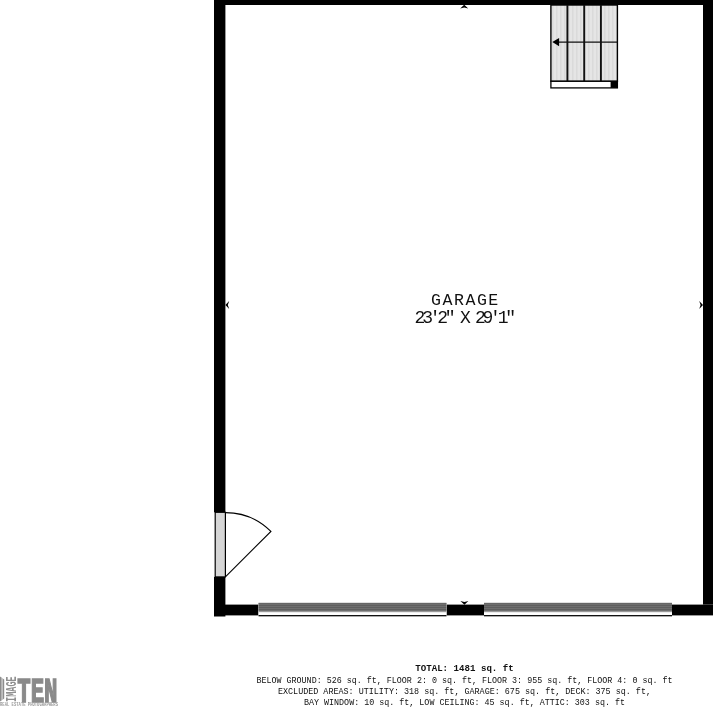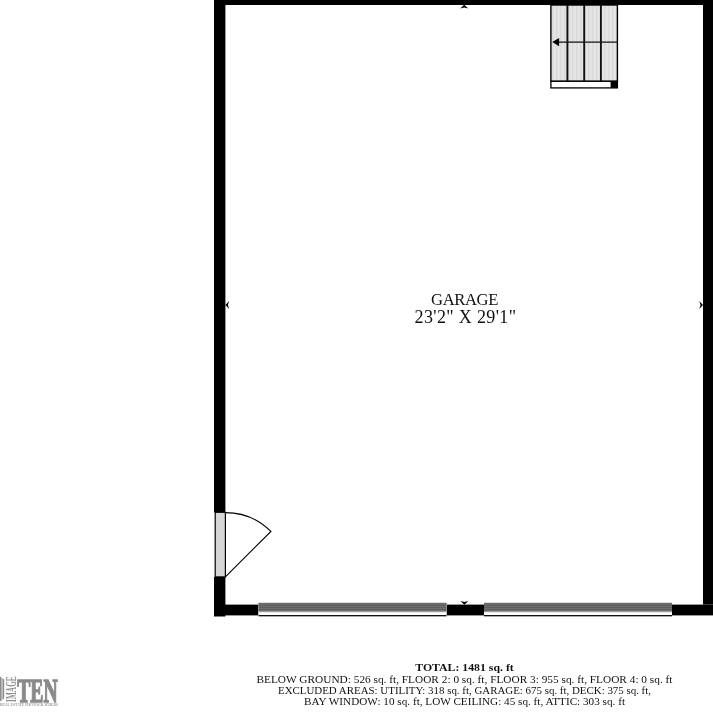--- a/index.html
+++ b/index.html
@@ -1,17 +1,17 @@
 <!DOCTYPE html>
 <html><head>
 <meta charset="utf-8">
 <style>
   html,body{margin:0;padding:0;background:#fff;}
   #page{position:relative;width:713px;height:720px;background:#fff;overflow:hidden;
-        font-family:Liberation Serif, serif;}
+        font-family:Liberation Mono, monospace;}
   svg{display:block;}
 </style>
 </head>
 <body>
 <div id="page">
 <svg width="713" height="720" viewBox="0 0 713 720" xmlns="http://www.w3.org/2000/svg">
   <defs>
     <pattern id="stairtex" width="4" height="4" patternUnits="userSpaceOnUse">
       <rect width="4" height="4" fill="#e3e3e3"></rect>
       <rect x="0" width="1.4" height="4" fill="#dadada"></rect>

